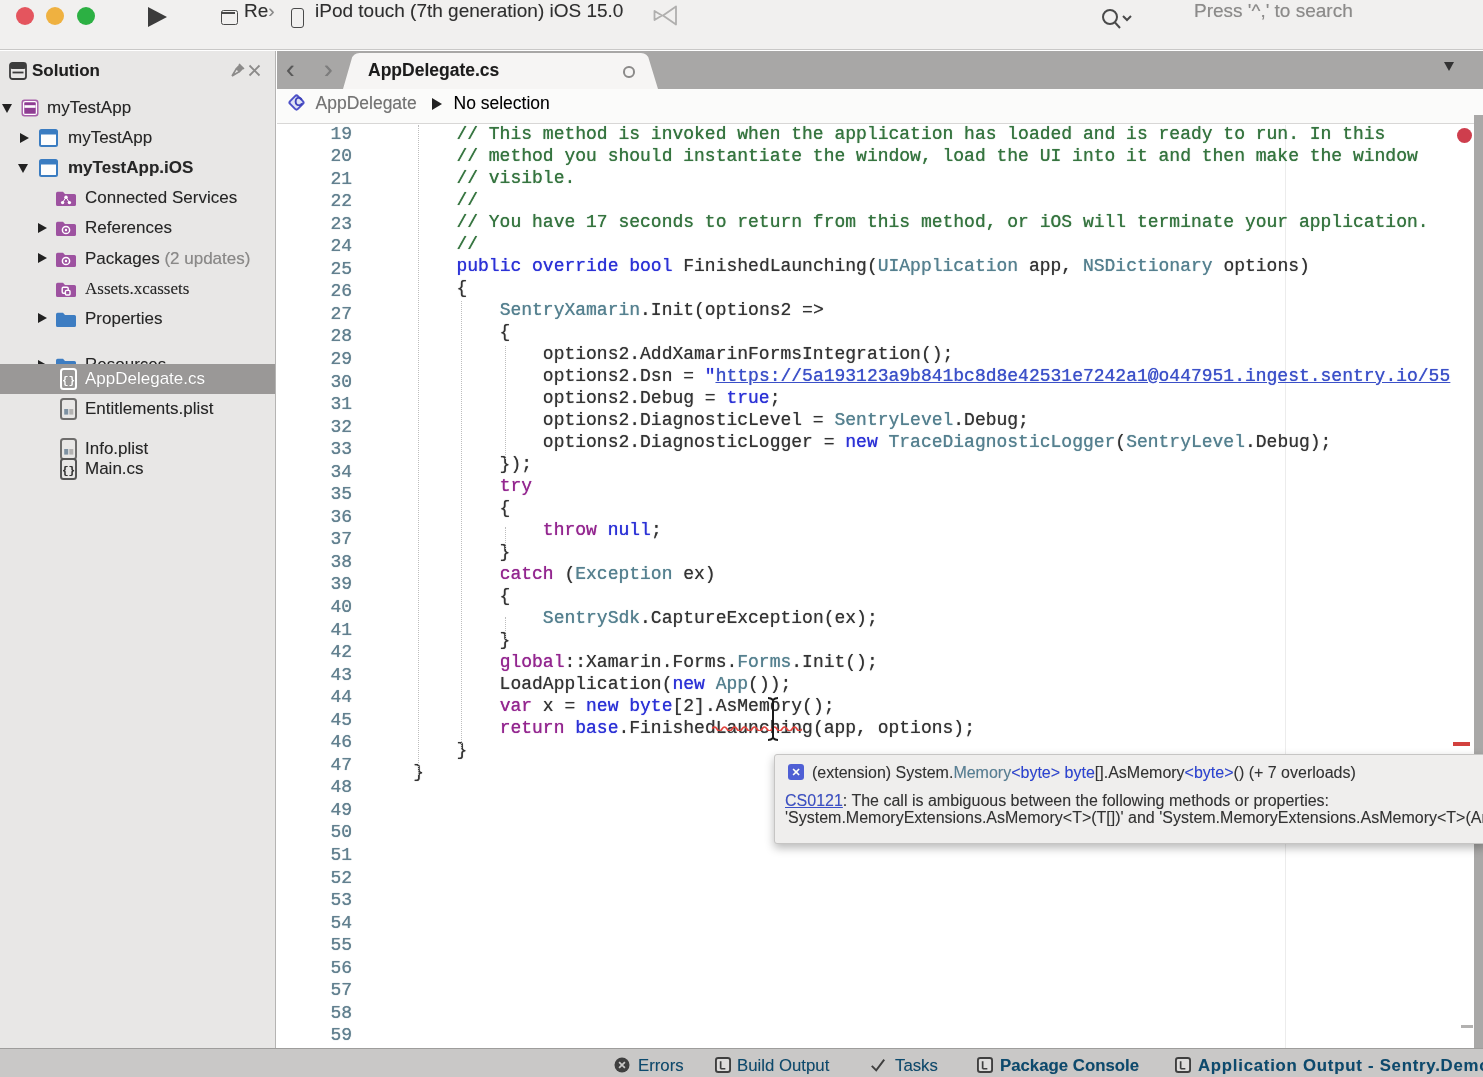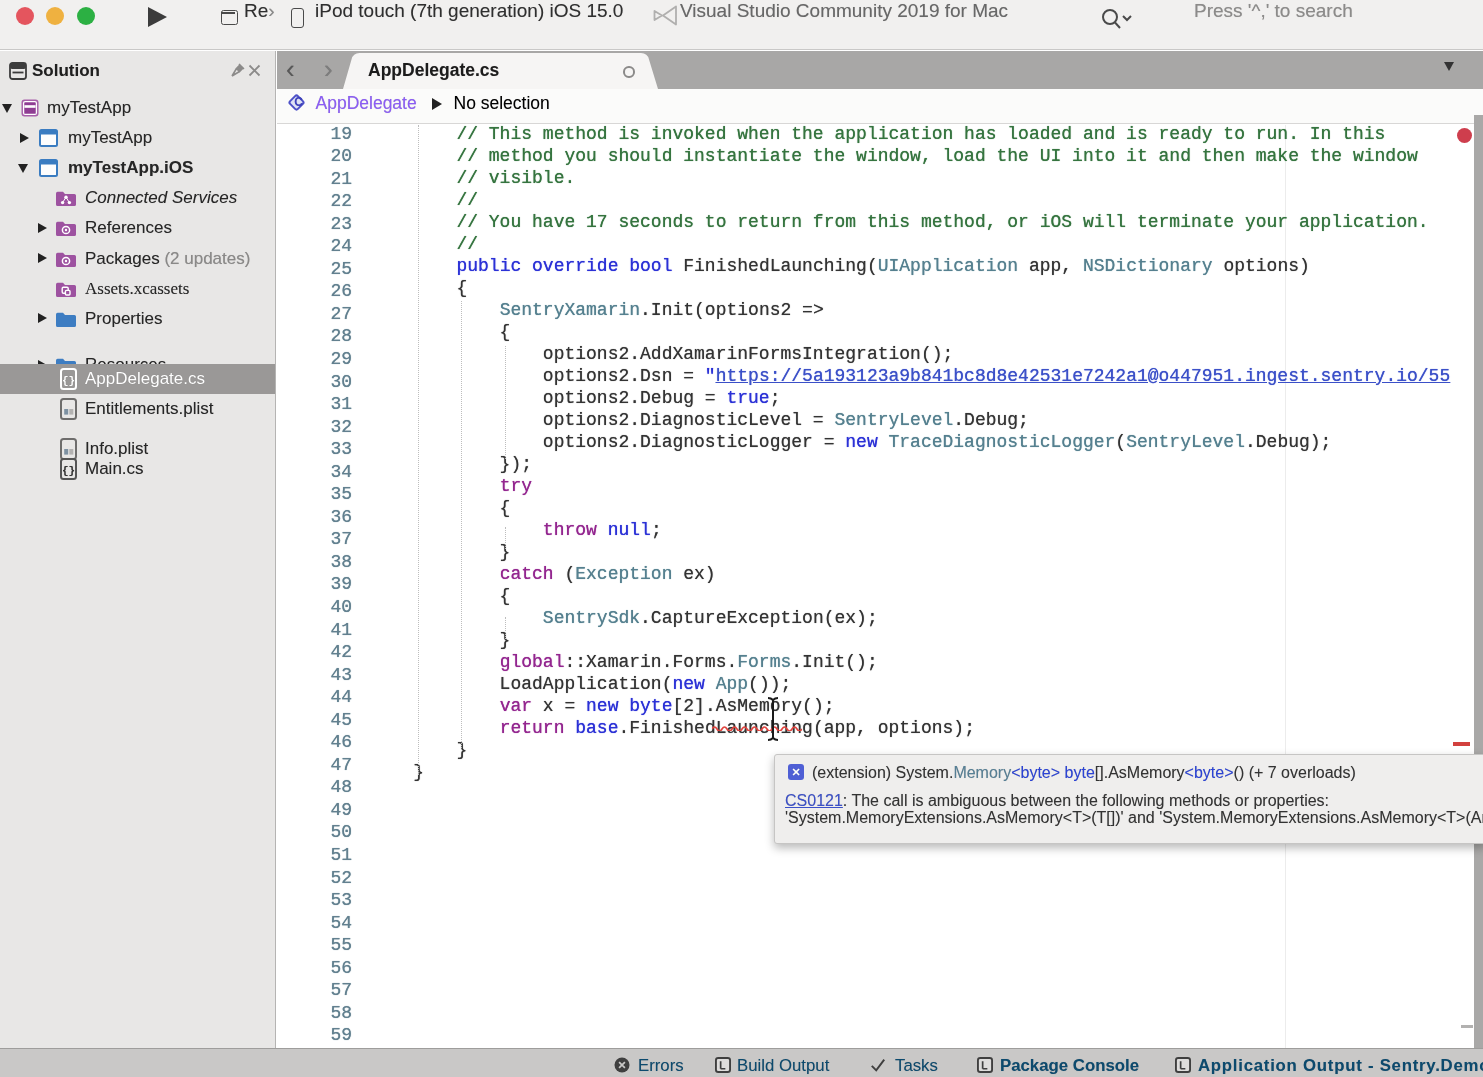--- a/index.html
+++ b/index.html
@@ -68,21 +68,20 @@
   <div class="abs light" style="left:77px; background:#2cb043;"></div>
   <div class="abs" id="run"></div>
   <div class="abs" id="winicon"></div>
   <div class="abs tbtext" style="left:244px;">Re<span style="color:#8a8a8a;">›</span></div>
   <div class="abs" id="phoneicon"></div>
   <div class="abs tbtext" style="left:315px;">iPod touch (7th generation) iOS 15.0</div>
   <svg class="abs" style="left:653px; top:5px;" width="25" height="21" viewBox="0 0 25 21">
     <path d="M1.5 6 L9 10.5 L1.5 15 Z" fill="none" stroke="#b0afae" stroke-width="1.8" stroke-linejoin="round"></path>
     <path d="M23 1.5 L10 10.5 L23 19.5 Z" fill="none" stroke="#b0afae" stroke-width="1.8" stroke-linejoin="round"></path>
   </svg>
-  <div class="abs tbtext" style="left:680px; color:#686868;">Visual Studio Community 2019 for Mac</div>
   <svg class="abs" style="left:1100px; top:8px;" width="34" height="22" viewBox="0 0 34 22">
     <circle cx="10" cy="9" r="7" fill="none" stroke="#4a4a4a" stroke-width="2"></circle>
     <line x1="15" y1="14.5" x2="20" y2="20" stroke="#4a4a4a" stroke-width="2"></line>
     <path d="M23 8 l4 4 l4 -4" fill="none" stroke="#4a4a4a" stroke-width="2"></path>
   </svg>
   <div class="abs tbtext" id="searchtxt" style="left:1150px;margin-left:44px;">Press '^,' to search</div>
 </div>
 
 <div class="abs" id="sidebar">
   <div id="sbhead">
@@ -126,21 +125,21 @@
         <div class="sbtxt" style="left:68px;"><b>myTestApp.iOS</b></div>
       </div>
   <div class="sbrow" style="top:132.3px;">
         <svg class="abs" style="left:55px;top:6px;" width="22" height="19" viewBox="0 0 22 19">
           <path d="M1 4.5 Q1 2.8 2.6 2.8 L8 2.8 L10 5 L19.4 5 Q21 5 21 6.6 L21 15.4 Q21 17 19.4 17 L2.6 17 Q1 17 1 15.4 Z" fill="#9d52a0"></path>
           <circle cx="11" cy="8.2" r="1.7" fill="#fff"></circle>
           <circle cx="7.6" cy="13.6" r="1.7" fill="#fff"></circle>
           <circle cx="14.4" cy="13.6" r="1.7" fill="#fff"></circle>
           <path d="M11 8.2 L7.6 13.6 M11 8.2 L14.4 13.6" stroke="#fff" stroke-width="1"></path>
         </svg>
-        <div class="sbtxt" style="left:85px;font-style:italic;">Connected Services</div>
+        <div class="sbtxt" style="left:85px;">Connected Services</div>
       </div>
   <div class="sbrow" style="top:162.4px;">
         <div class="disc discR" style="left:38px;top:9.5px;"></div>
         <svg class="abs" style="left:55px;top:6px;" width="22" height="19" viewBox="0 0 22 19">
           <path d="M1 4.5 Q1 2.8 2.6 2.8 L8 2.8 L10 5 L19.4 5 Q21 5 21 6.6 L21 15.4 Q21 17 19.4 17 L2.6 17 Q1 17 1 15.4 Z" fill="#9d52a0"></path>
           <circle cx="11" cy="11" r="3.6" fill="none" stroke="#fff" stroke-width="1.5"></circle>
           <circle cx="11" cy="11" r="1.2" fill="#fff"></circle>
         </svg>
         <div class="sbtxt" style="left:85px;">References</div>
       </div>
@@ -215,21 +214,21 @@
     <path d="M0 36 L8.5 6.5 Q10 0 16.5 0 L298 0 Q304.5 0 306 6.5 L315 36 Z" fill="#f6f5f4"></path>
   </svg>
   <div class="abs" style="left:91px; top:9px; font-size:17.5px; font-weight:bold; color:#1c1c1c;">AppDelegate.cs</div>
   <div class="abs" style="left:346px; top:15px; width:11.5px; height:11.5px; border:2px solid #8b8a89; border-radius:50%;"></div>
   <div class="abs" style="left:1167px; top:11px; width:0; height:0; border-top:9px solid #333; border-left:5.5px solid transparent; border-right:5.5px solid transparent;"></div>
 </div>
 
 <div class="abs" id="breadcrumb">
   <div class="abs" style="left:12.5px; top:6.5px; width:13px; height:13px; background:#dfe3f6; border:2.5px solid #4d51c8; transform:rotate(45deg); border-radius:3px;"></div>
   <div class="abs" style="left:12.5px; top:5px; width:18px; height:17px; color:#3d41c0; font-size:12px; font-weight:bold; text-align:center; line-height:17px;">C</div>
-  <div class="abs" style="left:38.5px; top:4px; font-size:17.5px; color:#8b5cf6;">AppDelegate</div>
+  <div class="abs" style="left:38.5px; top:4px; font-size:17.5px; color:#737373;">AppDelegate</div>
   <div class="abs" style="left:155px; top:9px; width:0; height:0; border-left:10px solid #222; border-top:6px solid transparent; border-bottom:6px solid transparent;"></div>
   <div class="abs" style="left:176.5px; top:4px; font-size:17.5px; color:#000000;">No selection</div>
 </div>
 
 <div class="abs" id="editor">
   <div id="ruler"></div>
   <div id="gutter">
       <pre style="margin:0;font:inherit;">19
 20
 21

